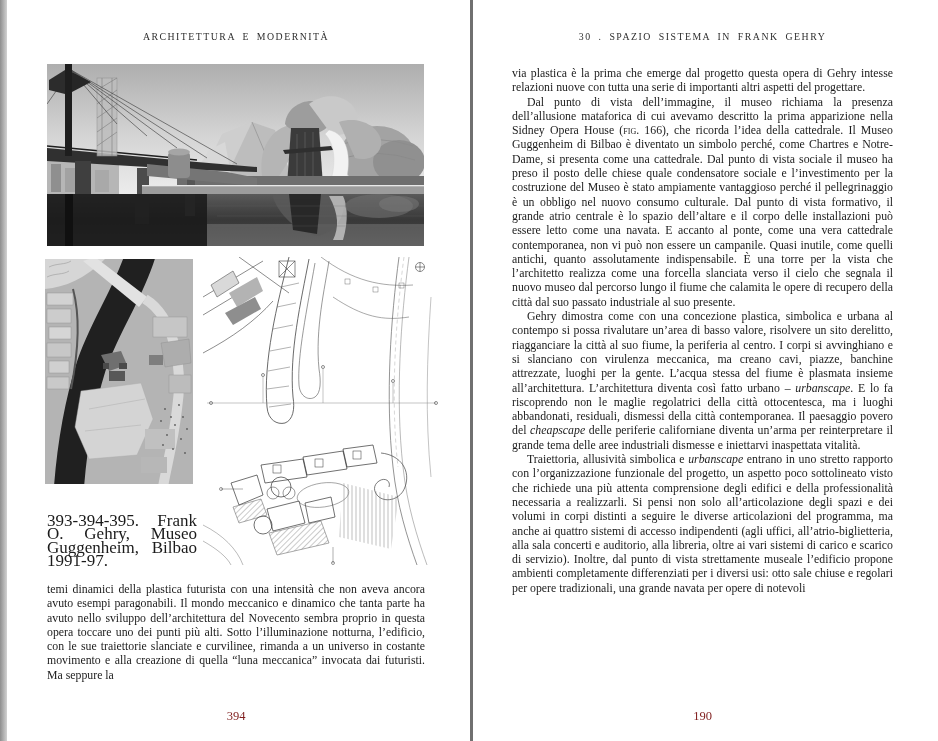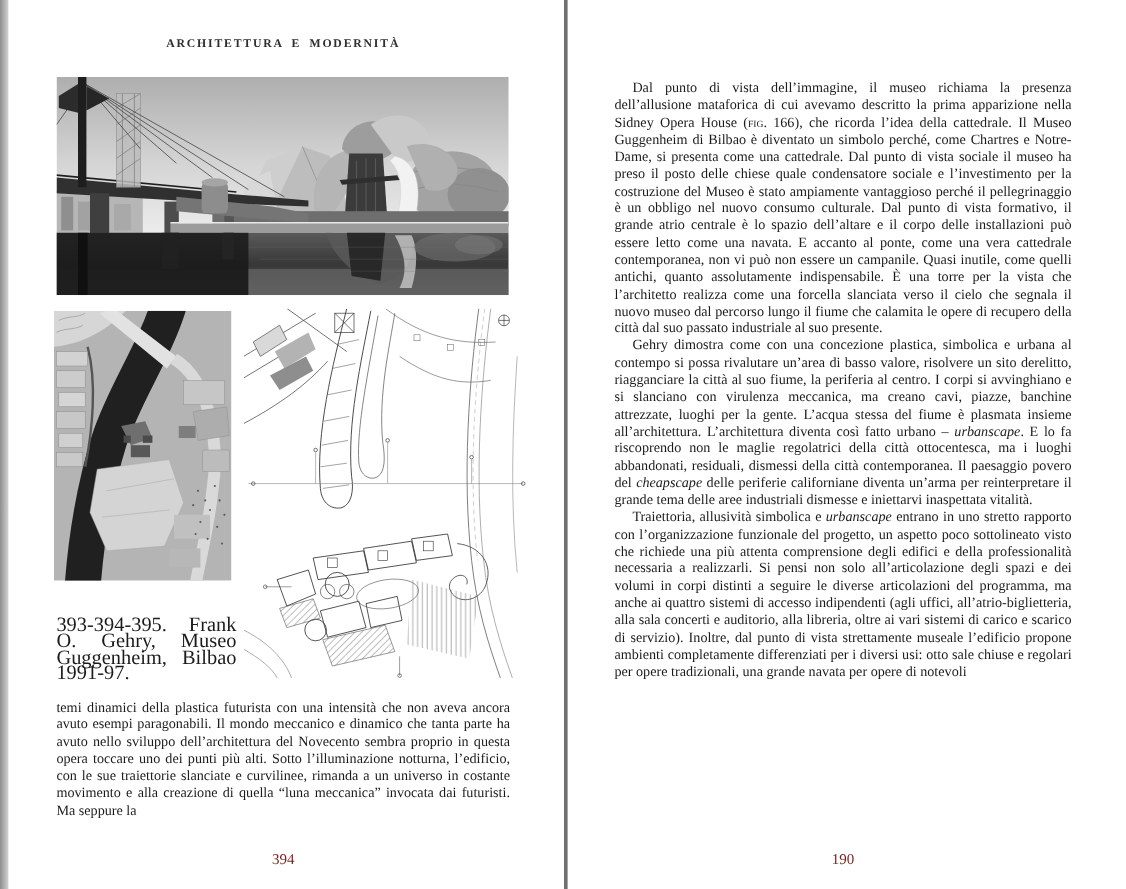--- a/index.html
+++ b/index.html
@@ -6,21 +6,21 @@
   .page {
     position:relative; width:938px; height:741px; background:#ffffff;
     font-family:"Liberation Serif","DejaVu Serif",serif; color:#1b1b1b;
     overflow:hidden;
   }
   .abs { position:absolute; }
   .edge-strip { left:0; top:0; width:7px; height:741px;
     background:linear-gradient(to right,#8e8e8e,#d2d2d2); }
   .spine { left:470px; top:0; width:3px; height:741px; background:#707070; }
   .runhead { font-size:9.8px; letter-spacing:1.5px; word-spacing:3px;
-    text-align:center; color:#2e2e2e;font-weight:bold; }
+    text-align:center; color:#2e2e2e; }
   .body-text { font-size:11.8px; line-height:14.3px; text-align:justify; }
   .body-text p { margin:0; }
   .body-text p.ind { text-indent:15px; }
   .it { font-style:italic; }
   .sc { font-variant:small-caps; }
   .caption { font-size:17px; line-height:13.4px; text-align:justify; }
   .pagenum { font-size:12.5px; text-align:center; color:#7f1d1d; }
   .fig { overflow:hidden; }
   .fig svg { display:block; width:100%; height:100%; }
 </style>
@@ -254,22 +254,24 @@
   </div>
 
   <div class="abs caption" style="left:47px;top:514px;width:150px;"><span>393-394-395. Frank O. Gehry, Museo Guggenheim, Bilbao 1991-97.</span></div>
 
   <div class="abs body-text" style="left:47px;top:582px;width:378px;">
     <p><span>temi dinamici della plastica futurista con una intensità che non aveva ancora avuto esempi paragonabili. Il mondo meccanico e dinamico che tanta parte ha avuto nello sviluppo dell’architettura del Novecento sembra proprio in questa opera toccare uno dei punti più alti. Sotto l’illuminazione notturna, l’edificio, con le sue traiettorie slanciate e curvilinee, rimanda a un universo in costante movimento e alla creazione di quella “luna meccanica” invocata dai futuristi. Ma seppure la</span></p>
   </div>
 
   <div class="abs pagenum" style="left:47px;top:709px;width:378px;">394</div>
 
+  <div class="abs runhead" style="left:512px;top:31px;width:381px;">30 . SPAZIO SISTEMA IN FRANK GEHRY</div>
 
   <div class="abs body-text" style="left:512px;top:66px;width:381px;">
+    <p><span>via plastica è la prima che emerge dal progetto questa opera di Gehry intesse relazioni nuove con tutta una serie di importanti altri aspetti del progettare.</span></p>
     <p class="ind"><span>Dal punto di vista dell’immagine, il museo richiama la presenza dell’allusione mataforica di cui avevamo descritto la prima apparizione nella Sidney Opera House (</span><span class="sc">fig.</span><span> 166), che ricorda l’idea della cattedrale. Il Museo Guggenheim di Bilbao è diventato un simbolo perché, come Chartres e Notre-Dame, si presenta come una cattedrale. Dal punto di vista sociale il museo ha preso il posto delle chiese quale condensatore sociale e l’investimento per la costruzione del Museo è stato ampiamente vantaggioso perché il pellegrinaggio è un obbligo nel nuovo consumo culturale. Dal punto di vista formativo, il grande atrio centrale è lo spazio dell’altare e il corpo delle installazioni può essere letto come una navata. E accanto al ponte, come una vera cattedrale contemporanea, non vi può non essere un campanile. Quasi inutile, come quelli antichi, quanto assolutamente indispensabile. È una torre per la vista che l’architetto realizza come una forcella slanciata verso il cielo che segnala il nuovo museo dal percorso lungo il fiume che calamita le opere di recupero della città dal suo passato industriale al suo presente.</span></p>
     <p class="ind"><span>Gehry dimostra come con una concezione plastica, simbolica e urbana al contempo si possa rivalutare un’area di basso valore, risolvere un sito derelitto, riagganciare la città al suo fiume, la periferia al centro. I corpi si avvinghiano e si slanciano con virulenza meccanica, ma creano cavi, piazze, banchine attrezzate, luoghi per la gente. L’acqua stessa del fiume è plasmata insieme all’architettura. L’architettura diventa così fatto urbano – </span><span class="it">urbanscape</span><span>. E lo fa riscoprendo non le maglie regolatrici della città ottocentesca, ma i luoghi abbandonati, residuali, dismessi della città contemporanea. Il paesaggio povero del </span><span class="it">cheapscape</span><span> delle periferie californiane diventa un’arma per reinterpretare il grande tema delle aree industriali dismesse e iniettarvi inaspettata vitalità.</span></p>
     <p class="ind"><span>Traiettoria, allusività simbolica e </span><span class="it">urbanscape</span><span> entrano in uno stretto rapporto con l’organizzazione funzionale del progetto, un aspetto poco sottolineato visto che richiede una più attenta comprensione degli edifici e della professionalità necessaria a realizzarli. Si pensi non solo all’articolazione degli spazi e dei volumi in corpi distinti a seguire le diverse articolazioni del programma, ma anche ai quattro sistemi di accesso indipendenti (agli uffici, all’atrio-biglietteria, alla sala concerti e auditorio, alla libreria, oltre ai vari sistemi di carico e scarico di servizio). Inoltre, dal punto di vista strettamente museale l’edificio propone ambienti completamente differenziati per i diversi usi: otto sale chiuse e regolari per opere tradizionali, una grande navata per opere di notevoli</span></p>
   </div>
 
   <div class="abs pagenum" style="left:512px;top:709px;width:381px;">190</div>
 
 </div>
 
 </body></html>

